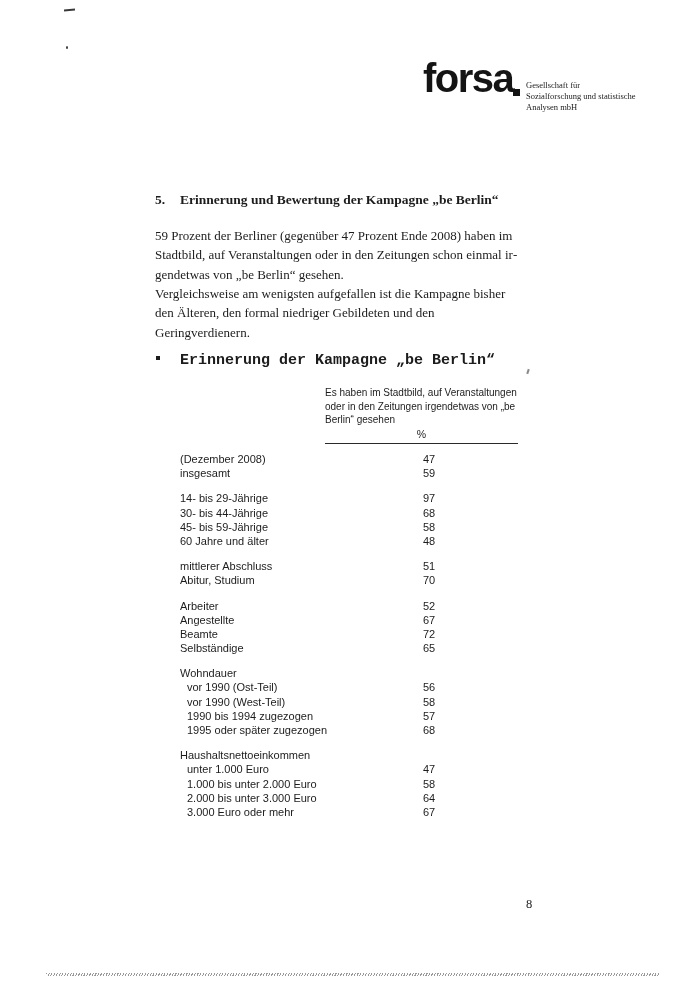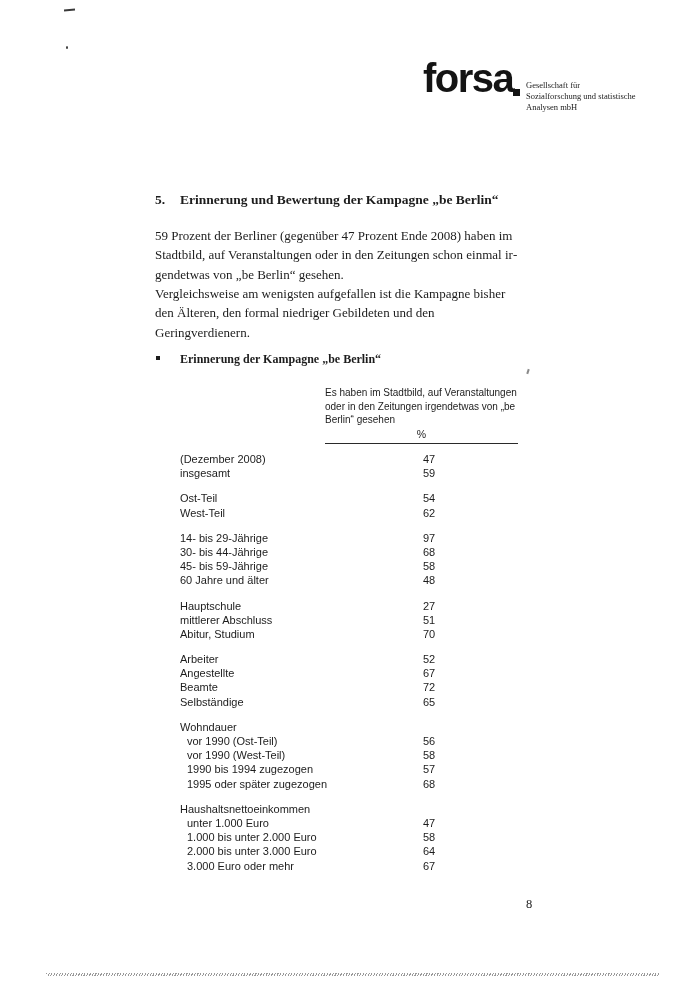--- a/index.html
+++ b/index.html
@@ -30,21 +30,21 @@
   
   .heading { position:absolute; left:115px; top:192px; font-size:13.5px; font-weight:700; display:flex; }
   .heading-number { width:25px; flex:0 0 25px; }
   .para { position:absolute; left:115px; width:368px; font-size:13px; line-height:19.3px; hyphens:manual; }
   .para-1 { top:226px; }
   .para-2 { top:284px; }
 
   
   .bullet-row {
     position:absolute; left:116px; top:352px; display:flex; align-items:flex-start;
-    font-family:Liberation Serif, serif; font-weight:700; font-size:12px;
+    font-family:Liberation Mono, monospace; font-weight:700; font-size:15px;
   }
   .bullet-square { flex:0 0 4px; width:4px; height:4px; background:#1c1c1c; margin-top:4px; margin-right:20px; }
 
   
   .table-caption {
     position:absolute; left:285px; top:386px; width:202px;
     font-family:"Liberation Sans", sans-serif; font-size:10px; line-height:13.5px;
   }
   .unit-row {
     position:absolute; left:285px; top:428px; width:193px; text-align:center;
@@ -100,31 +100,26 @@
 
   <div class="table-caption">Es haben im Stadtbild, auf Veranstaltungen oder in den Zeitungen irgendetwas von „be Berlin“ gesehen</div>
   <div class="unit-row">%</div>
 
   <div class="table-body" id="table-body">
       <div class="group">
         <div class="row"><span class="label">(Dezember 2008)</span><span class="value">47</span></div>
         <div class="row"><span class="label">insgesamt</span><span class="value">59</span></div>
       </div>
       <div class="group">
-        <div class="row"><span class="label">Ost-Teil</span><span class="value">54</span></div>
-        <div class="row"><span class="label">West-Teil</span><span class="value">62</span></div>
-      </div>
-      <div class="group">
         <div class="row"><span class="label">14- bis 29-Jährige</span><span class="value">97</span></div>
         <div class="row"><span class="label">30- bis 44-Jährige</span><span class="value">68</span></div>
         <div class="row"><span class="label">45- bis 59-Jährige</span><span class="value">58</span></div>
         <div class="row"><span class="label">60 Jahre und älter</span><span class="value">48</span></div>
       </div>
       <div class="group">
-        <div class="row"><span class="label">Hauptschule</span><span class="value">27</span></div>
         <div class="row"><span class="label">mittlerer Abschluss</span><span class="value">51</span></div>
         <div class="row"><span class="label">Abitur, Studium</span><span class="value">70</span></div>
       </div>
       <div class="group">
         <div class="row"><span class="label">Arbeiter</span><span class="value">52</span></div>
         <div class="row"><span class="label">Angestellte</span><span class="value">67</span></div>
         <div class="row"><span class="label">Beamte</span><span class="value">72</span></div>
         <div class="row"><span class="label">Selbständige</span><span class="value">65</span></div>
       </div>
       <div class="group">

